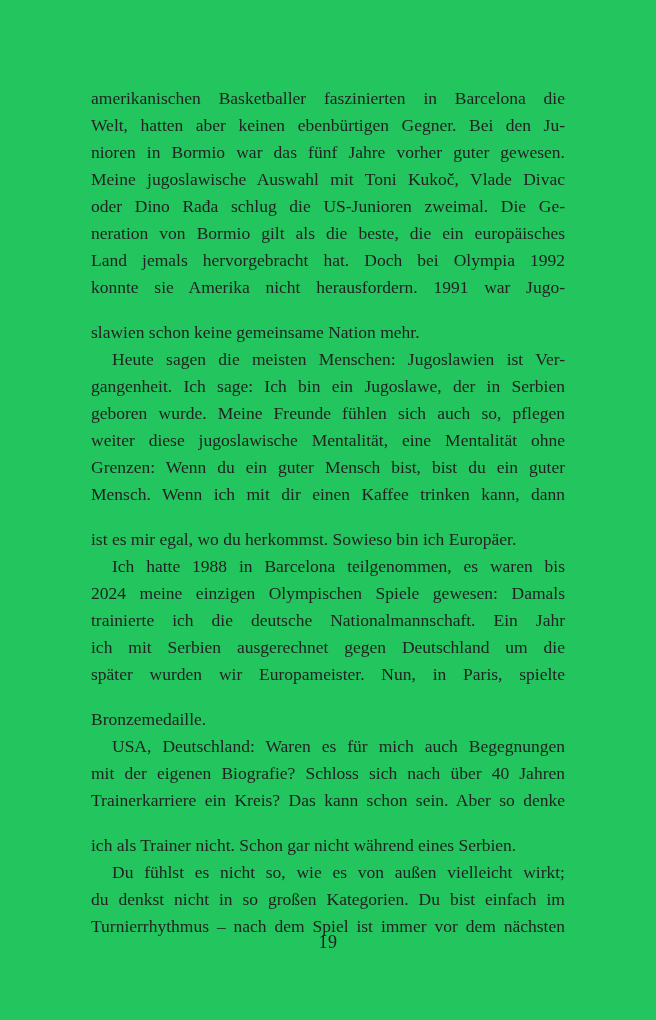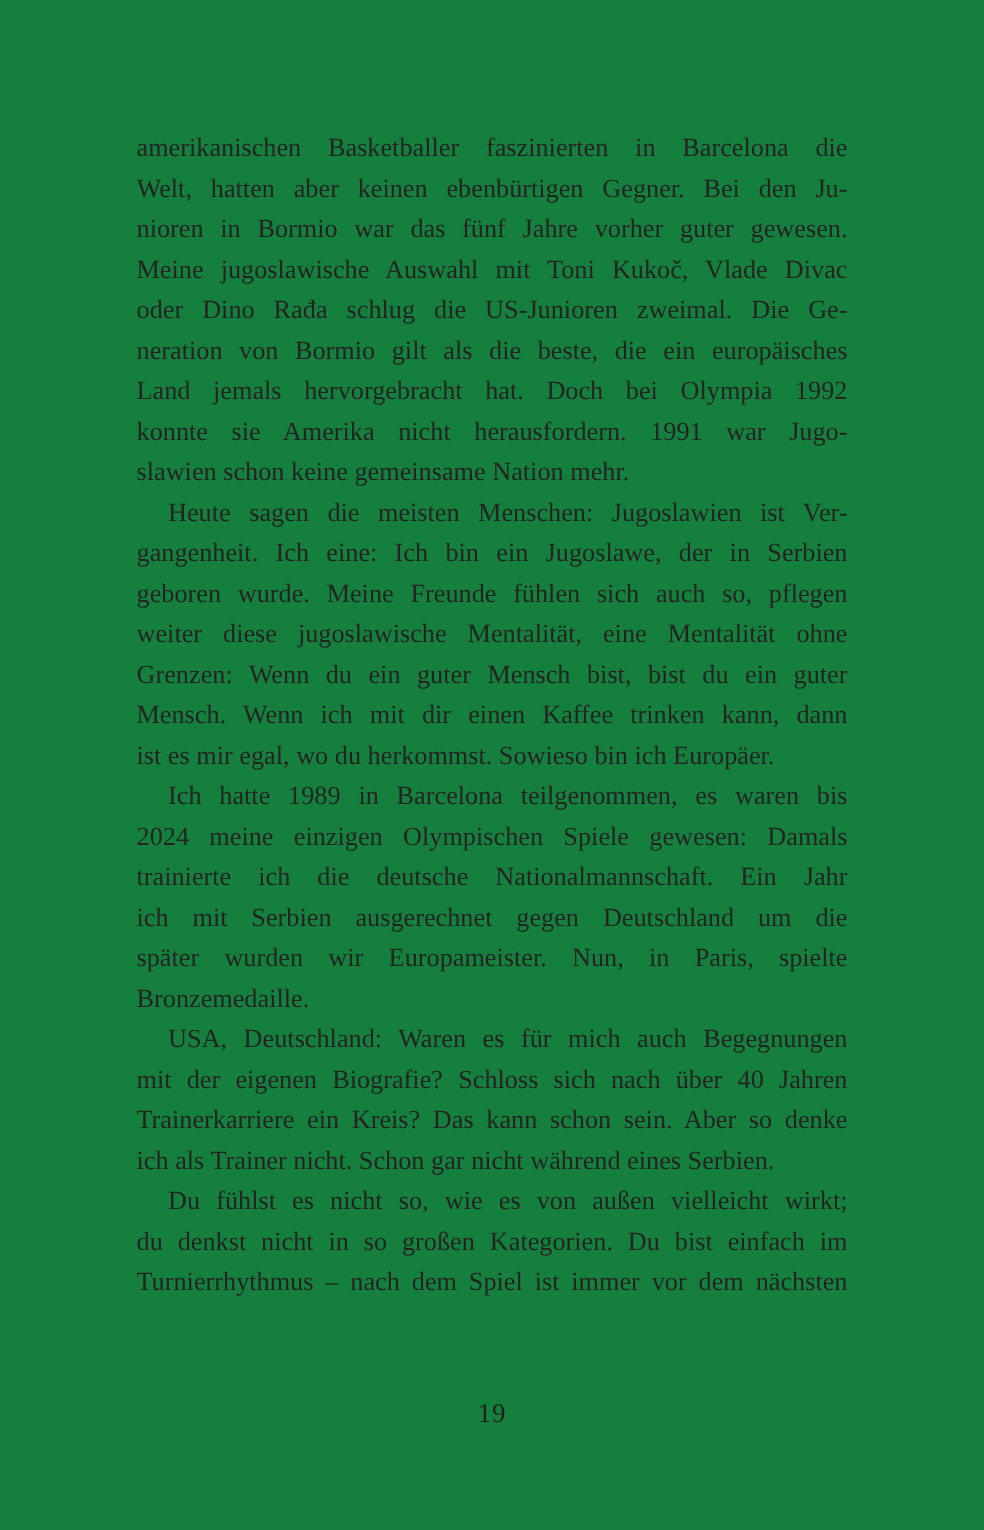--- a/index.html
+++ b/index.html
@@ -5,21 +5,21 @@
   html, body {
     margin: 0;
     padding: 0;
     background: #f4f4f4;
   }
   .page {
     position: relative;
     width: 656px;
     height: 1020px;
     margin: 0 auto;
-    background: #15803d;
+    background: #22c55e;
     overflow: hidden;
     font-family: "Liberation Serif", "DejaVu Serif", serif;
     color: #232323;
   }
   .text-block {
     position: absolute;
     left: 91px;
     top: 85px;
     width: 474px;
   }
@@ -28,20 +28,21 @@
     line-height: 27px;
     height: 27px;
     overflow: hidden;
     text-align: justify;
     text-align-last: justify;
     -moz-text-align-last: justify;
     white-space: normal;
   }
   .line.para-end {
     text-align-last: left;
+    margin-top: 18px;
     -moz-text-align-last: left;
   }
   .line.indent {
     text-indent: 21px;
   }
   .folio {
     position: absolute;
     left: 0;
     top: 932px;
     width: 100%;
@@ -59,27 +60,27 @@
       <div class="line">amerikanischen Basketballer faszinierten in Barcelona die</div>
       <div class="line">Welt, hatten aber keinen ebenbürtigen Gegner. Bei den Ju-</div>
       <div class="line">nioren in Bormio war das fünf Jahre vorher guter gewesen.</div>
       <div class="line">Meine jugoslawische Auswahl mit Toni Kukoč, Vlade Divac</div>
       <div class="line">oder Dino Rađa schlug die US-Junioren zweimal. Die Ge-</div>
       <div class="line">neration von Bormio gilt als die beste, die ein europäisches</div>
       <div class="line">Land jemals hervorgebracht hat. Doch bei Olympia 1992</div>
       <div class="line">konnte sie Amerika nicht herausfordern. 1991 war Jugo-</div>
       <div class="line para-end">slawien schon keine gemeinsame Nation mehr.</div>
       <div class="line indent">Heute sagen die meisten Menschen: Jugoslawien ist Ver-</div>
-      <div class="line">gangenheit. Ich eine: Ich bin ein Jugoslawe, der in Serbien</div>
+      <div class="line">gangenheit. Ich sage: Ich bin ein Jugoslawe, der in Serbien</div>
       <div class="line">geboren wurde. Meine Freunde fühlen sich auch so, pflegen</div>
       <div class="line">weiter diese jugoslawische Mentalität, eine Mentalität ohne</div>
       <div class="line">Grenzen: Wenn du ein guter Mensch bist, bist du ein guter</div>
       <div class="line">Mensch. Wenn ich mit dir einen Kaffee trinken kann, dann</div>
       <div class="line para-end">ist es mir egal, wo du herkommst. Sowieso bin ich Europäer.</div>
-      <div class="line indent">Ich hatte 1989 in Barcelona teilgenommen, es waren bis</div>
+      <div class="line indent">Ich hatte 1988 in Barcelona teilgenommen, es waren bis</div>
       <div class="line">2024 meine einzigen Olympischen Spiele gewesen: Damals</div>
       <div class="line">trainierte ich die deutsche Nationalmannschaft. Ein Jahr</div>
       <div class="line">ich mit Serbien ausgerechnet gegen Deutschland um die</div>
       <div class="line">später wurden wir Europameister. Nun, in Paris, spielte</div>
       <div class="line para-end">Bronzemedaille.</div>
       <div class="line indent">USA, Deutschland: Waren es für mich auch Begegnungen</div>
       <div class="line">mit der eigenen Biografie? Schloss sich nach über 40 Jahren</div>
       <div class="line">Trainerkarriere ein Kreis? Das kann schon sein. Aber so denke</div>
       <div class="line para-end">ich als Trainer nicht. Schon gar nicht während eines Serbien.</div>
       <div class="line indent">Du fühlst es nicht so, wie es von außen vielleicht wirkt;</div>

